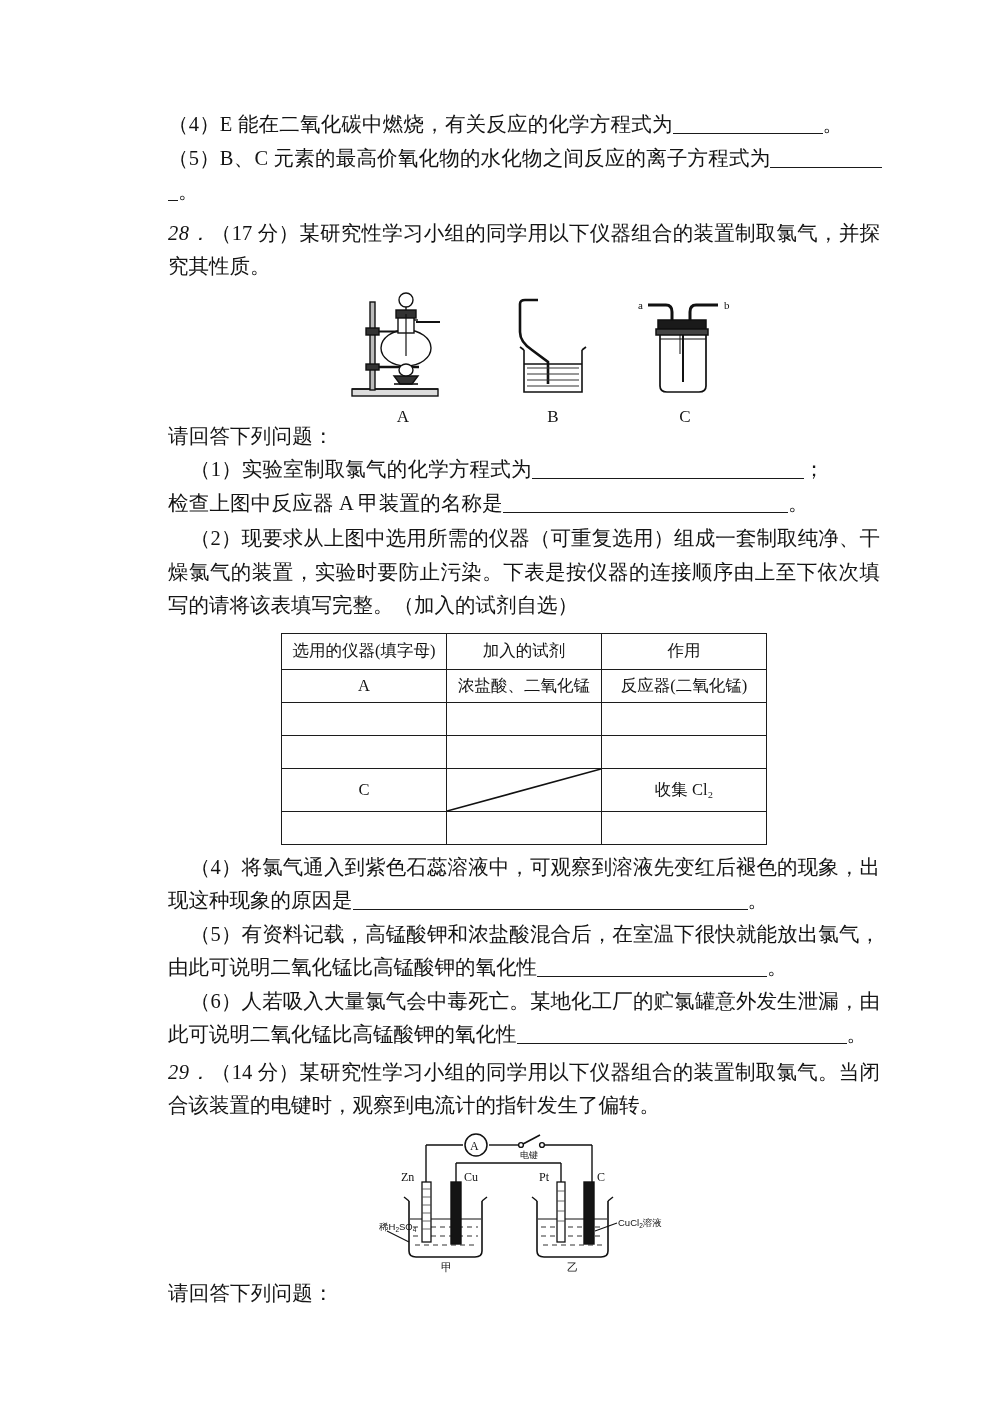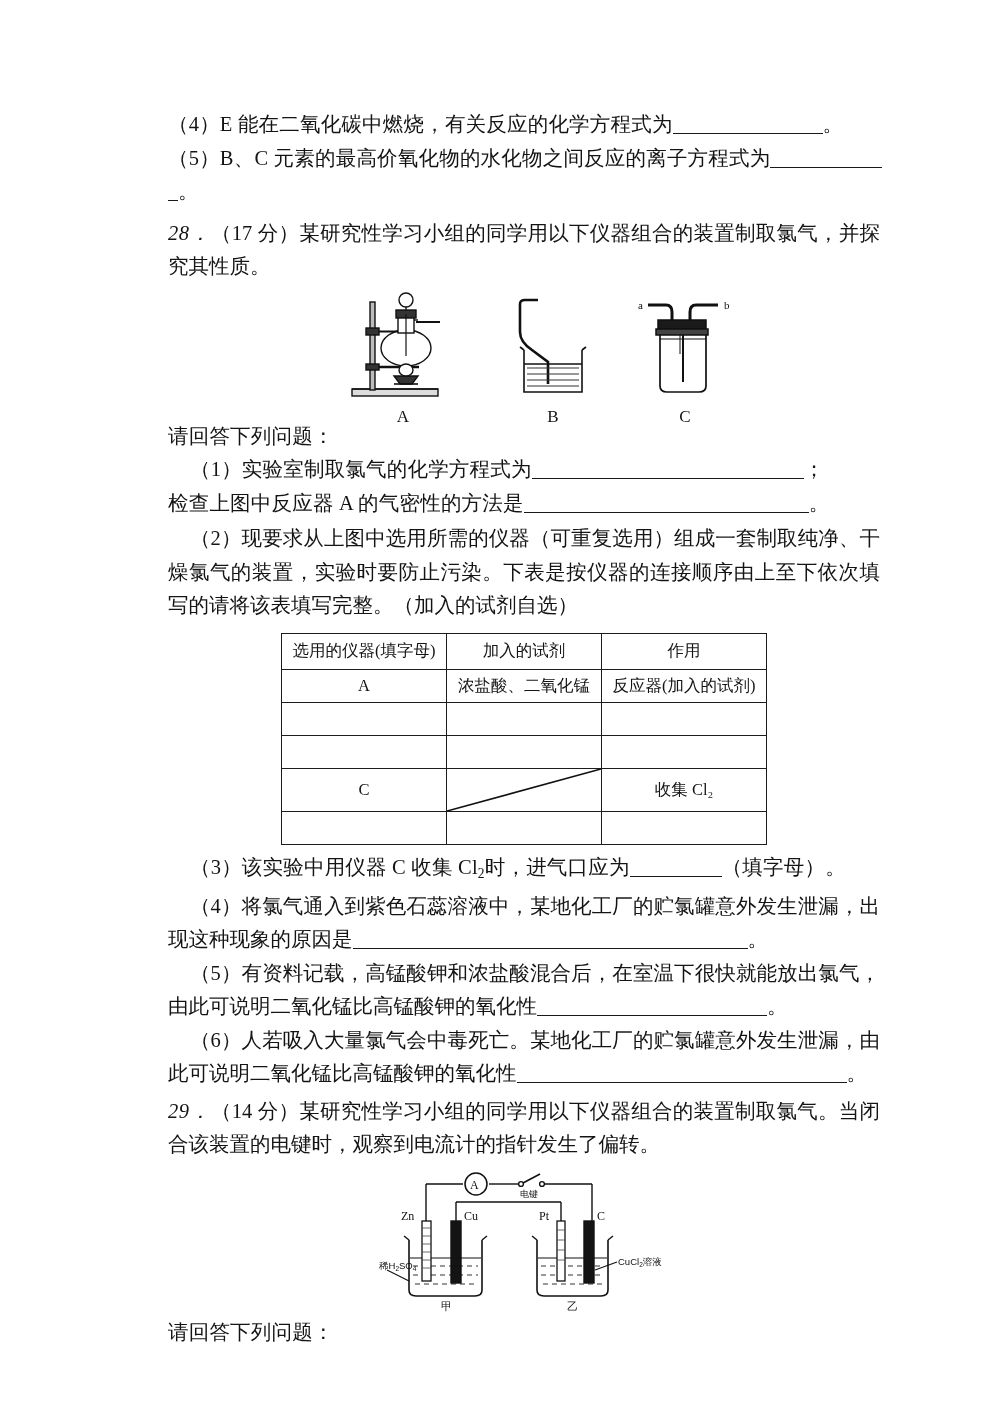--- a/index.html
+++ b/index.html
@@ -210,39 +210,39 @@
         <div class="app-label">C</div>
       </div>
     </div>
 
     <div class="line">请回答下列问题：</div>
 
     <div class="line">
       <span class="indent">（1）</span><span>实验室制取氯气的化学方程式为</span><span class="blank" style="width:272px"></span><span>；</span>
     </div>
     <div class="line">
-      <span>检查上图中反应器 A 的气密性的方法是</span><span class="blank" style="width:285px"></span><span>。</span>
+      <span>检查上图中反应器 A 甲装置的名称是</span><span class="blank" style="width:285px"></span><span>。</span>
     </div>
 
     <div class="para" style="margin-top:2px">
       <span class="indent">（2）</span><span>现要求从上图中选用所需的仪器（可重复选用）组成一套制取纯净、干燥氯气的装置，实验时要防止污染。下表是按仪器的连接顺序由上至下依次填写的请将该表填写完整。（加入的试剂自选）</span>
     </div>
 
     <div class="tbl-wrap">
       <table class="reagent">
         <tbody>
             <tr>
           <td class="hdr" style="width:160px">选用的仪器(填字母)</td>
           <td class="hdr" style="width:150px">加入的试剂</td>
           <td class="hdr" style="width:160px">作用</td>
         </tr>
         <tr>
           <td>A</td>
           <td>浓盐酸、二氧化锰</td>
-          <td>反应器(加入的试剂)</td>
+          <td>反应器(二氧化锰)</td>
         </tr>
         <tr>
           <td></td>
           <td></td>
           <td></td>
         </tr>
         <tr>
           <td></td>
           <td></td>
           <td></td>
@@ -258,26 +258,23 @@
         </tr>
         <tr>
           <td></td>
           <td></td>
           <td></td>
         </tr>
       </tbody>
         </table>
     </div>
 
-    <div class="line">
-      <span class="indent">（3）</span><span>该实验中用仪器 C 收集 Cl</span><sub>2</sub><span>时，进气口应为</span><span class="blank" style="width:92px"></span><span>（填字母）。</span>
-    </div>
 
     <div class="para">
-      <span class="indent">（4）</span><span>将氯气通入到紫色石蕊溶液中，某地化工厂的贮氯罐意外发生泄漏，出现这种现象的原因是</span><span class="blank" style="width:395px"></span><span>。</span>
+      <span class="indent">（4）</span><span>将氯气通入到紫色石蕊溶液中，可观察到溶液先变红后褪色的现象，出现这种现象的原因是</span><span class="blank" style="width:395px"></span><span>。</span>
     </div>
 
     <div class="para">
       <span class="indent">（5）</span><span>有资料记载，高锰酸钾和浓盐酸混合后，在室温下很快就能放出氯气，由此可说明二氧化锰比高锰酸钾的氧化性</span><span class="blank" style="width:230px"></span><span>。</span>
     </div>
 
     <div class="para">
       <span class="indent">（6）</span><span>人若吸入大量氯气会中毒死亡。某地化工厂的贮氯罐意外发生泄漏，由此可说明二氧化锰比高锰酸钾的氧化性</span><span class="blank" style="width:330px"></span><span>。</span>
     </div>
 

